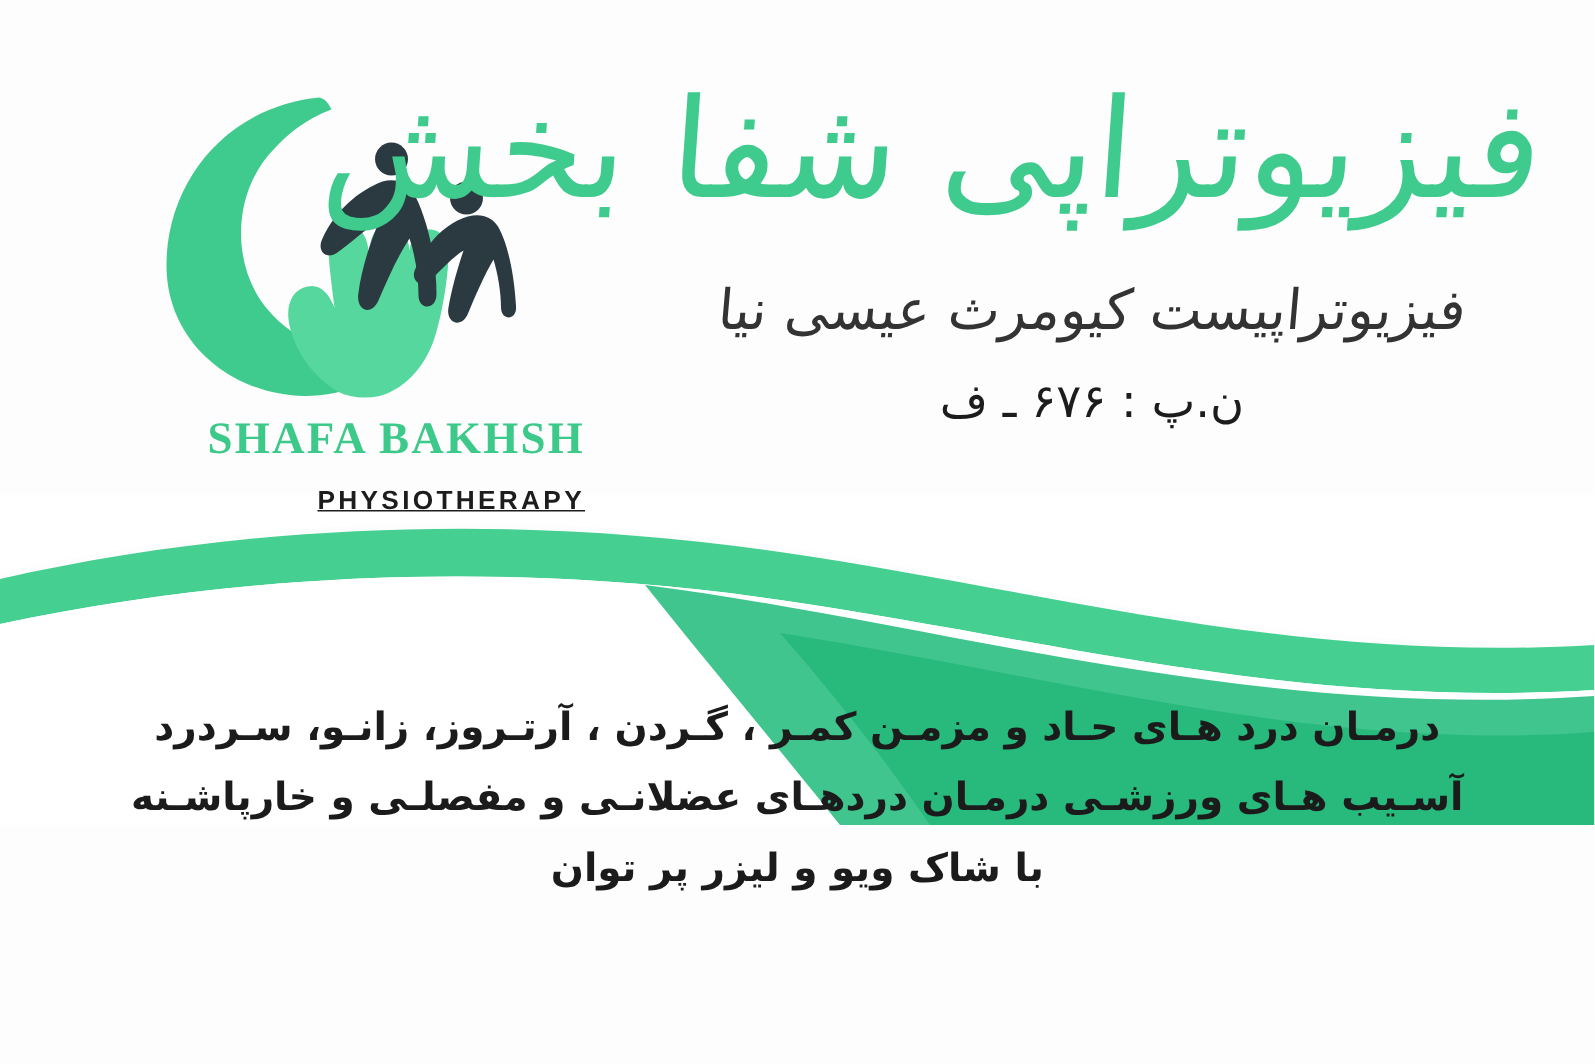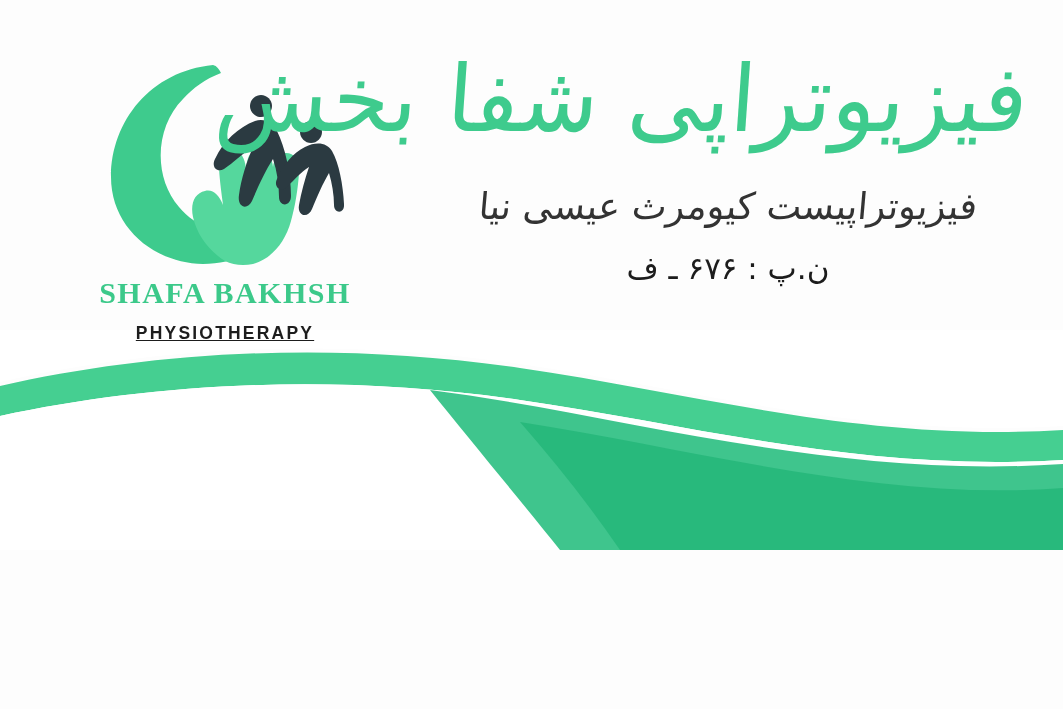--- a/index.html
+++ b/index.html
@@ -31,21 +31,21 @@
     pointer-events: none;
   }
 
   
   .logo-block {
     position: absolute;
     left: 60px;
     top: 55px;
     width: 330px;
     height: 310px;
-    text-align: center;
+    text-align: right;
   }
   .logo-mark {
     width: 240px;
     height: 215px;
     margin: 0 auto;
     position: relative;
   }
   .brand-name {
     font-family: "Liberation Serif", serif;
     font-weight: bold;
@@ -169,14 +169,19 @@
     <div class="brand-name">SHAFA BAKHSH</div>
     <div class="brand-sub">PHYSIOTHERAPY</div>
   </div>
 
   <div class="title-block">
     <div class="clinic-title">فیزیوتراپی شفا بخش</div>
     <div class="practitioner">فیزیوتراپیست کیومرث عیسی نیا</div>
     <div class="license">ن.پ : ۶۷۶ ـ ف</div>
   </div>
 
+  <div class="services">
+    <div class="line">درمـان درد هـای حـاد و مزمـن کمـر ، گـردن ، آرتـروز، زانـو، سـردرد</div>
+    <div class="line">آسـیب هـای ورزشـی درمـان دردهـای عضلانـی و مفصلـی و خارپاشـنه</div>
+    <div class="line last">با شاک ویو و لیزر پر توان</div>
+  </div>
 
 </div>
 
 </body></html>

